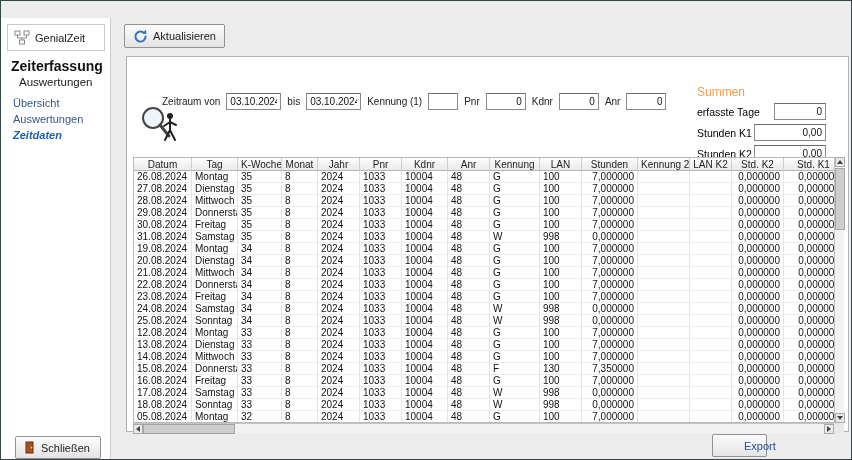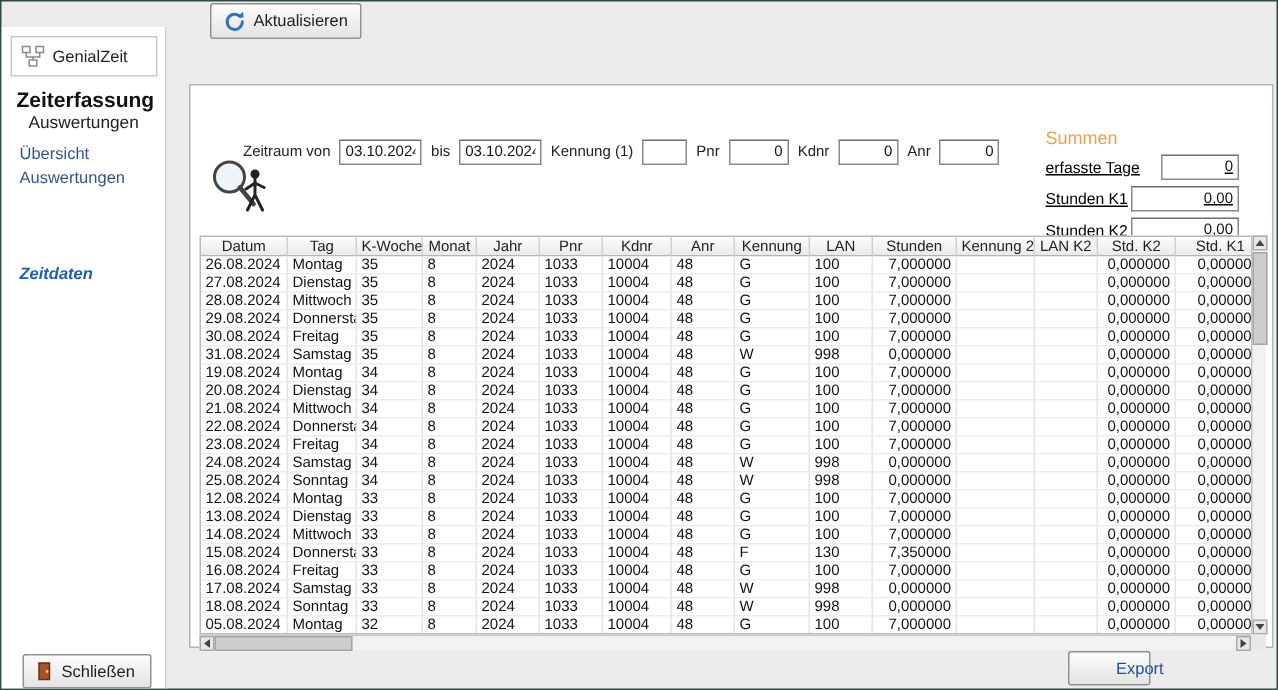--- a/index.html
+++ b/index.html
@@ -30,28 +30,28 @@
              background:#fff; border-right:1px solid #cfcfcf; }
   .logo-box { position:absolute; left:6px; top:6px; width:98px; height:27px;
               border:1px solid #c9c9c9; background:#fff; display:flex;
               align-items:center; gap:5px; padding:0 6px; }
   .logo-text { font-size:11px; color:#222; }
   .side-title { position:absolute; left:10px; top:40px; font-size:14px; font-weight:bold; color:#111; }
   .side-sub   { position:absolute; left:18px; top:58px; font-size:11.5px; color:#222; }
   .nav-item { position:absolute; left:12px; font-size:11px; color:#33568e; cursor:pointer; }
   .nav-item.n0 { top:79px; }
   .nav-item.n1 { top:95px; }
-  .nav-item.n2 { top:111px; font-weight:bold; font-style:italic; color:#1f5fae;margin-top:48px; }
+  .nav-item.n2 { top:111px; font-weight:bold; font-style:italic; color:#1f5fae; }
 
   
   .btn { display:flex; align-items:center; gap:5px; padding:0 8px;
          background:linear-gradient(#fcfcfc,#e4e4e4); border:1px solid #929292;
          border-radius:2px; font-size:11px; color:#222; cursor:pointer; }
 
-  .refresh-btn { position:absolute; left:123px; top:1px; height:24px;margin-left:16px; }
+  .refresh-btn { position:absolute; left:123px; top:23px; height:24px; }
 
   .close-app-btn { position:absolute; left:14px; top:418px; width:86px; height:23px; }
   .close-app-btn .lbl { font-size:11px; }
 
   
   .panel { position:absolute; left:125px; top:55px; width:723px; height:376px;
            background:#fff; border:1px solid #b3b3b3; }
   .panel-head { border-bottom:1px solid #e5e5e5; padding:7px 12px 6px; }
   .panel-title { font-size:13px; font-weight:bold; color:#1a5aa6; }
 
@@ -68,21 +68,21 @@
   .detective { position:absolute; left:10px; top:46px; width:44px; height:46px; }
 
   .run-btn { position:absolute; left:532px; top:30px; width:47px; height:43px;
              border:1px solid #7fa8d6; border-radius:3px; background:#f6fafd;
              display:flex; flex-direction:column; align-items:center;
              justify-content:center; gap:2px; cursor:pointer; }
   .run-btn .lbl { font-size:9.5px; color:#222; }
 
   .summen { position:absolute; left:570px; top:28px; width:129px; font-size:10.5px; }
   .summen-title { color:#eda04b; font-size:12px; margin-bottom:4px; }
-  .sum-row { display:flex; align-items:center; justify-content:space-between; margin-bottom:4px;text-decoration:underline; }
+  .sum-row { display:flex; align-items:center; justify-content:space-between; margin-bottom:4px; }
   .sum-row .tb { text-align:right; }
   .sum-row .w1 { width:52px; }
   .sum-row .w2 { width:72px; }
 
   
   .grid { position:absolute; left:6px; top:100px; width:711px; height:266px;
           border:1px solid #b9b9b9; background:#fff; overflow:hidden; }
   .thead { display:flex; width:701px; height:13px; overflow:hidden; }
   .tbody { width:701px; height:252px; overflow:hidden; }
   .trow  { display:flex; height:12px; }

